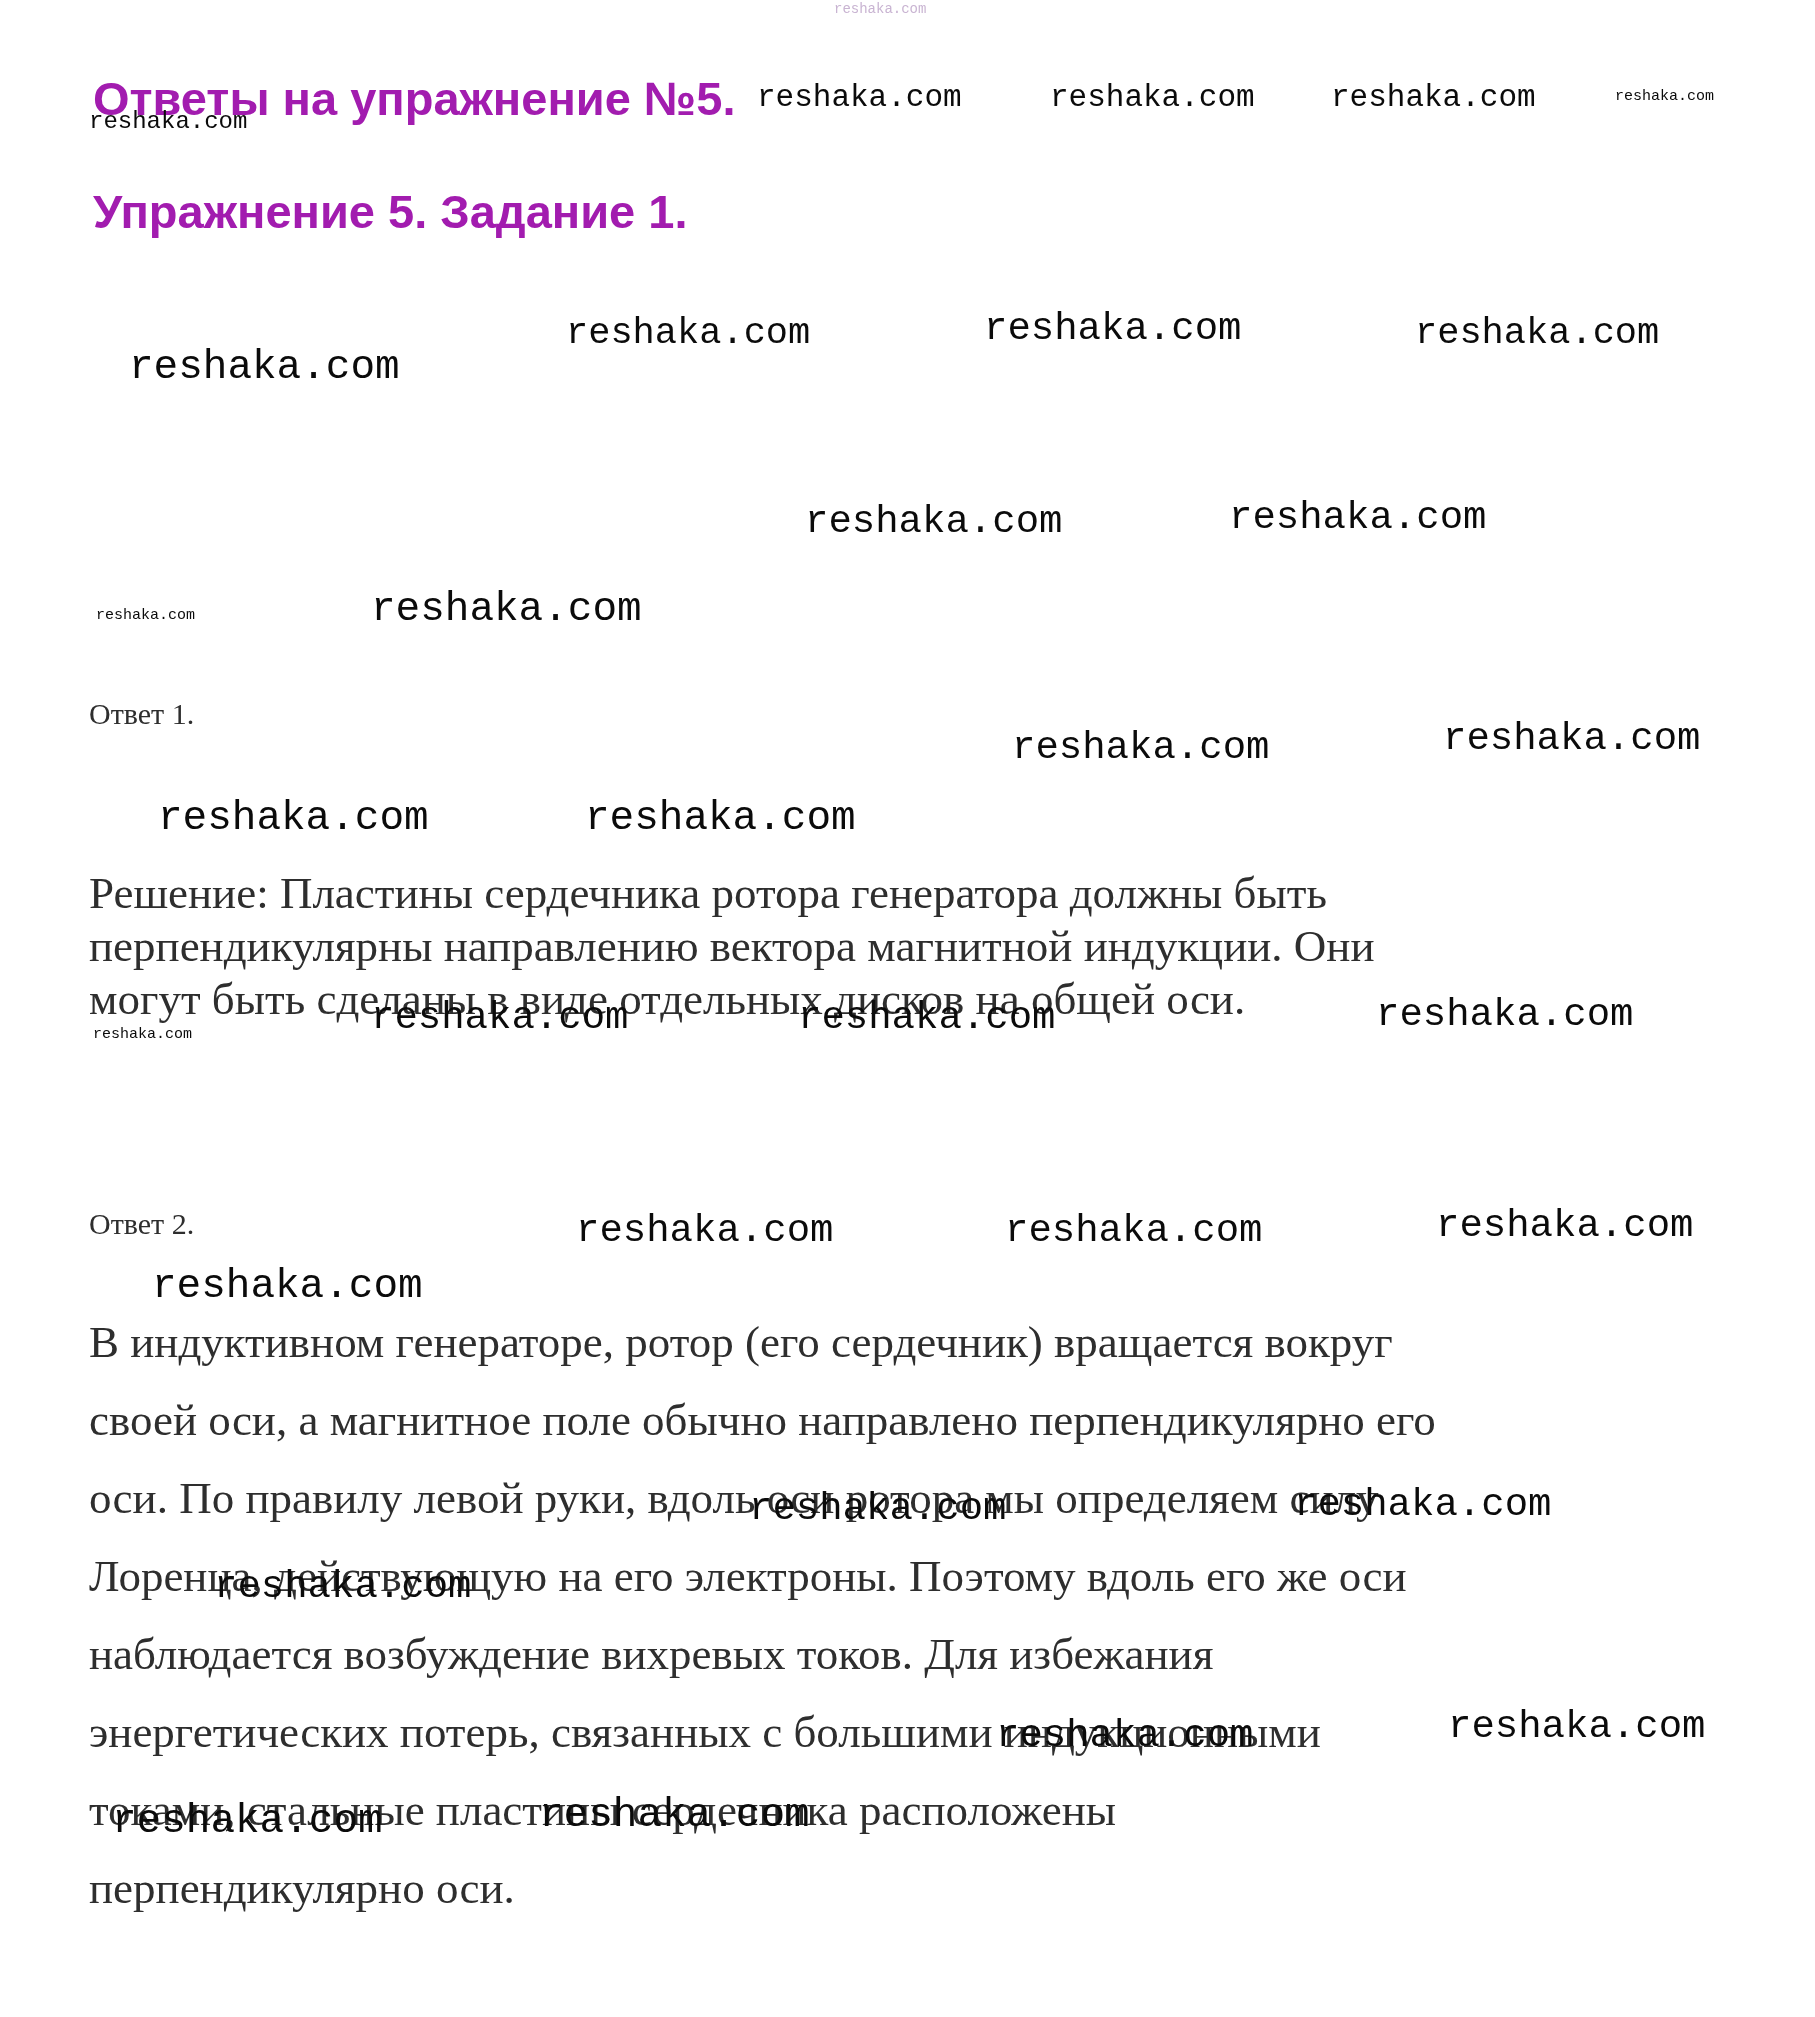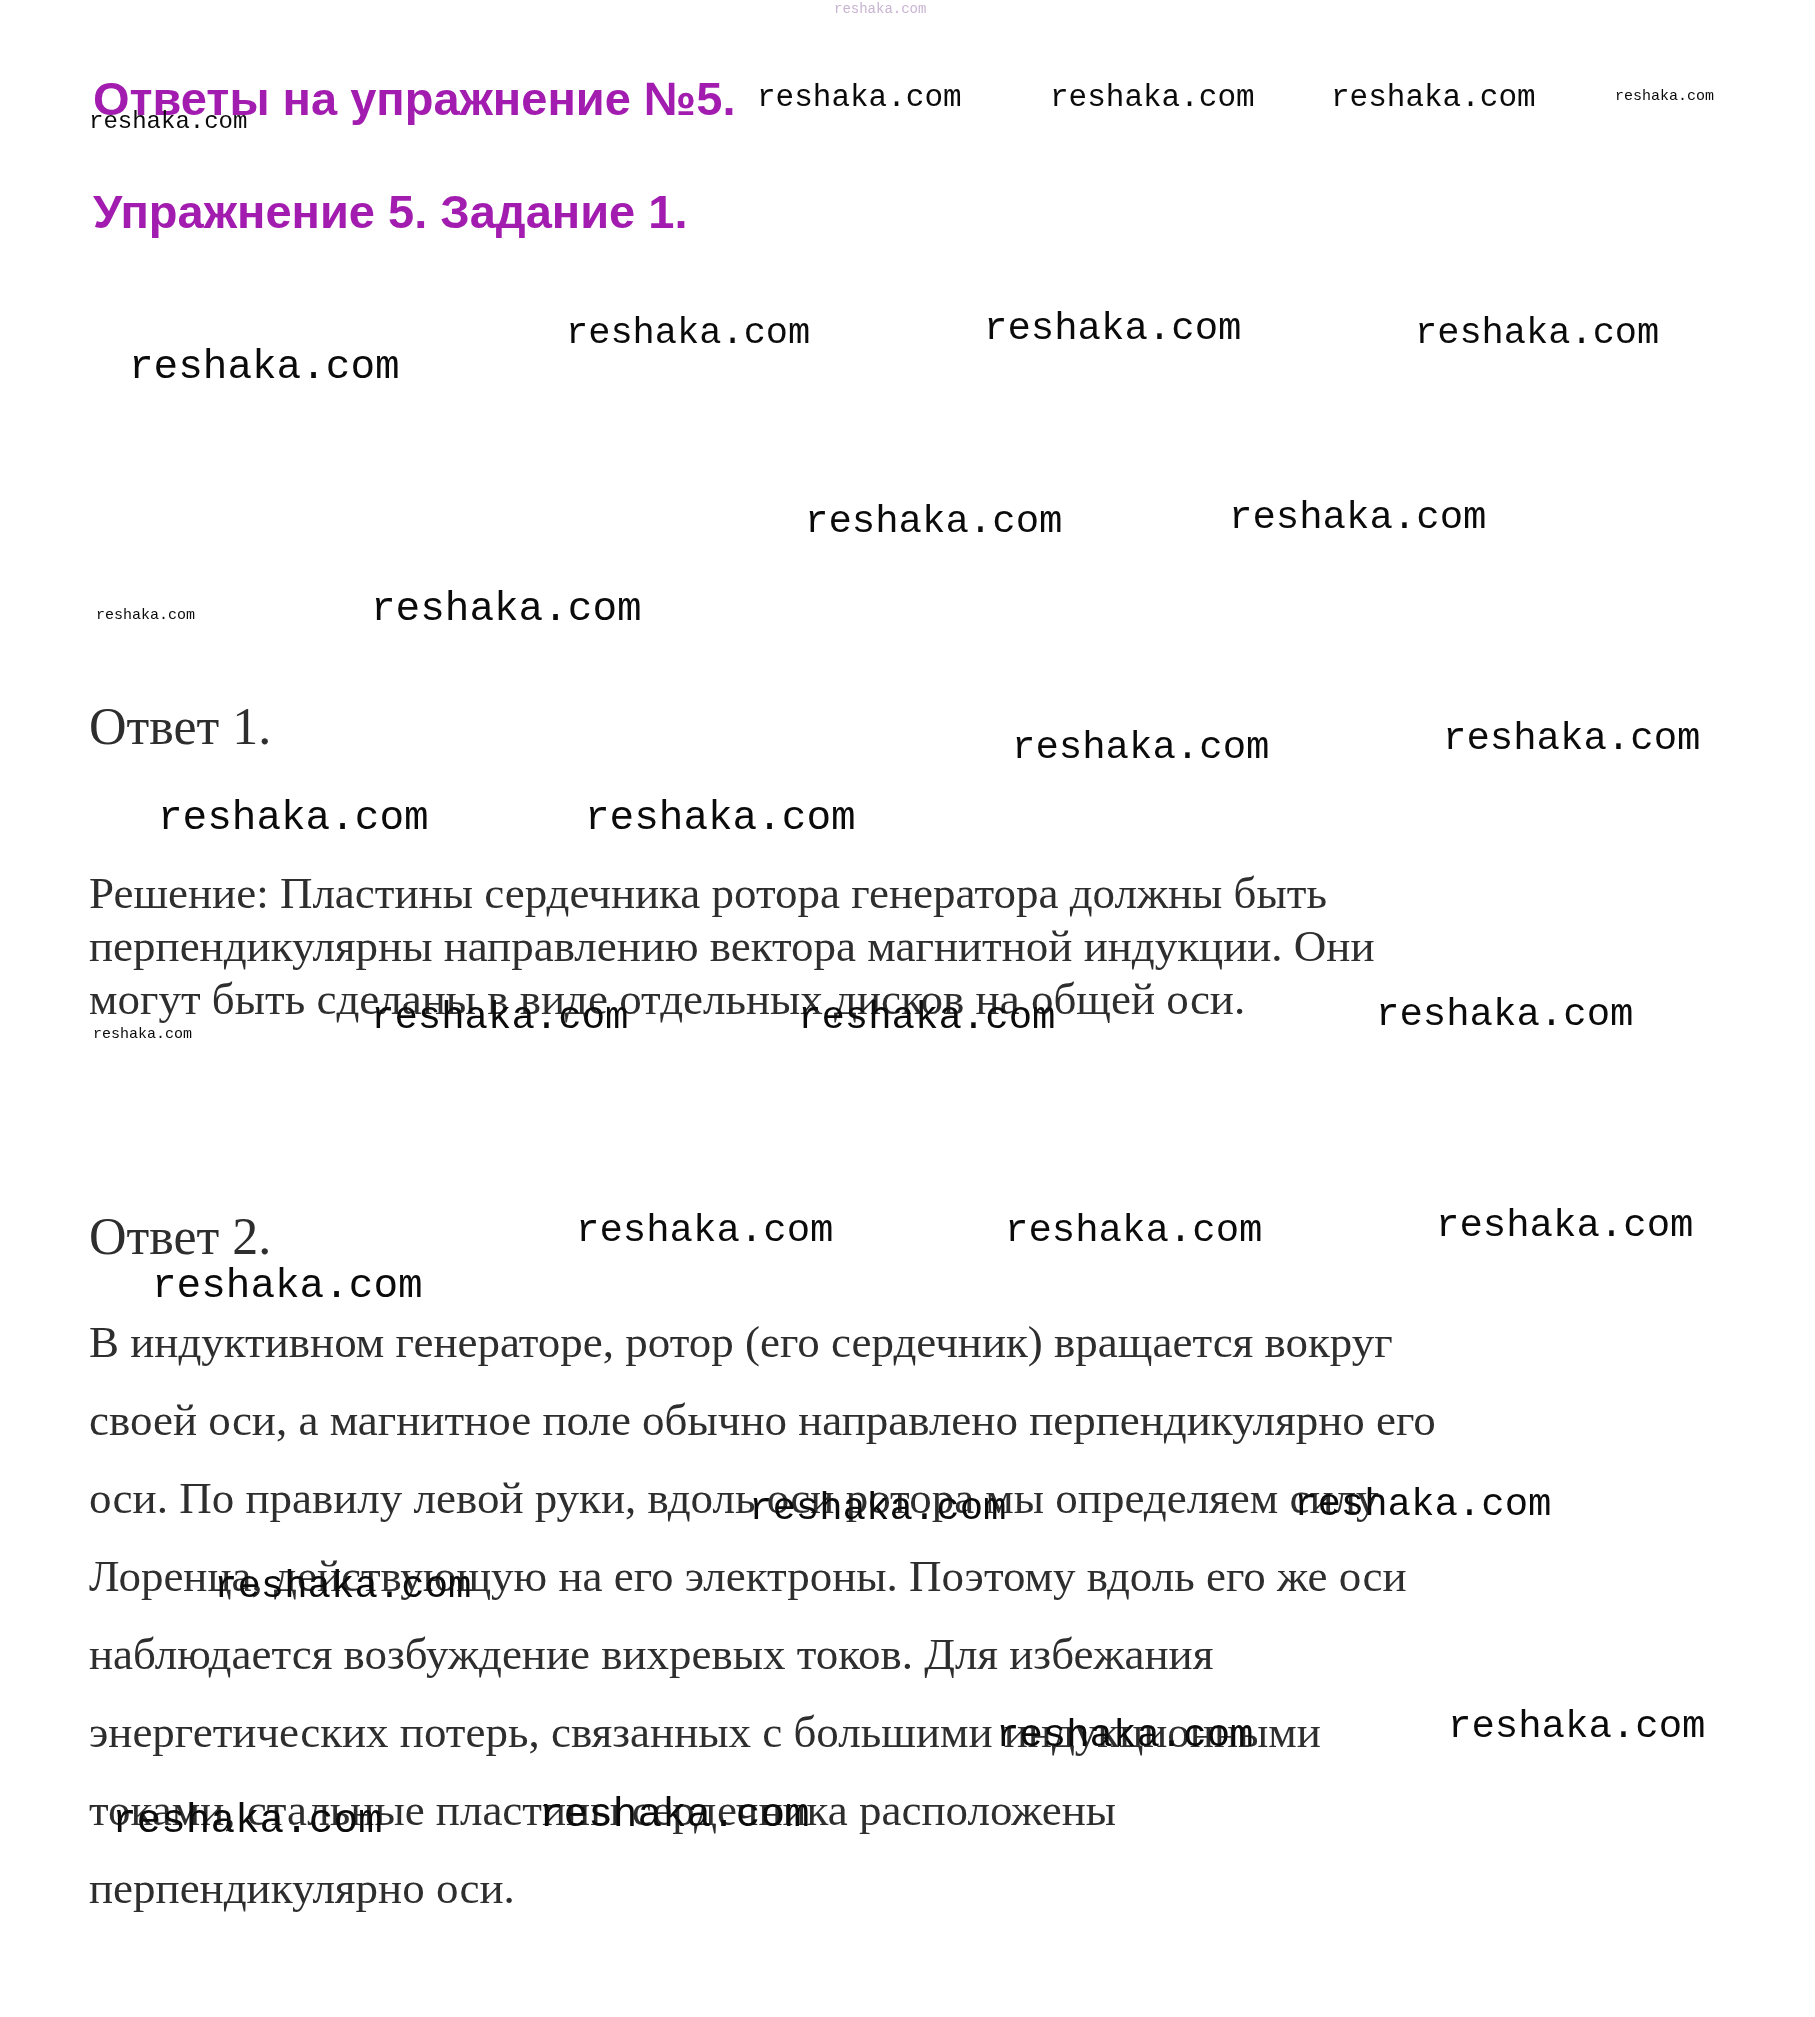--- a/index.html
+++ b/index.html
@@ -51,21 +51,21 @@
     top: 867px;
     line-height: 53px;
   }
   #answer2-text {
     top: 1303px;
     line-height: 78px;
   }
   .answer-label {
     position: absolute;
     left: 89px;
-    font-size: 52px;
+    font-size: 30px;
     color: #2e2e2e;
     white-space: nowrap;
   }
   #answer1-label { top: 697px; }
   #answer2-label { top: 1207px; }
   #watermark-layer {
     position: absolute;
     inset: 0;
     pointer-events: none;
   }

